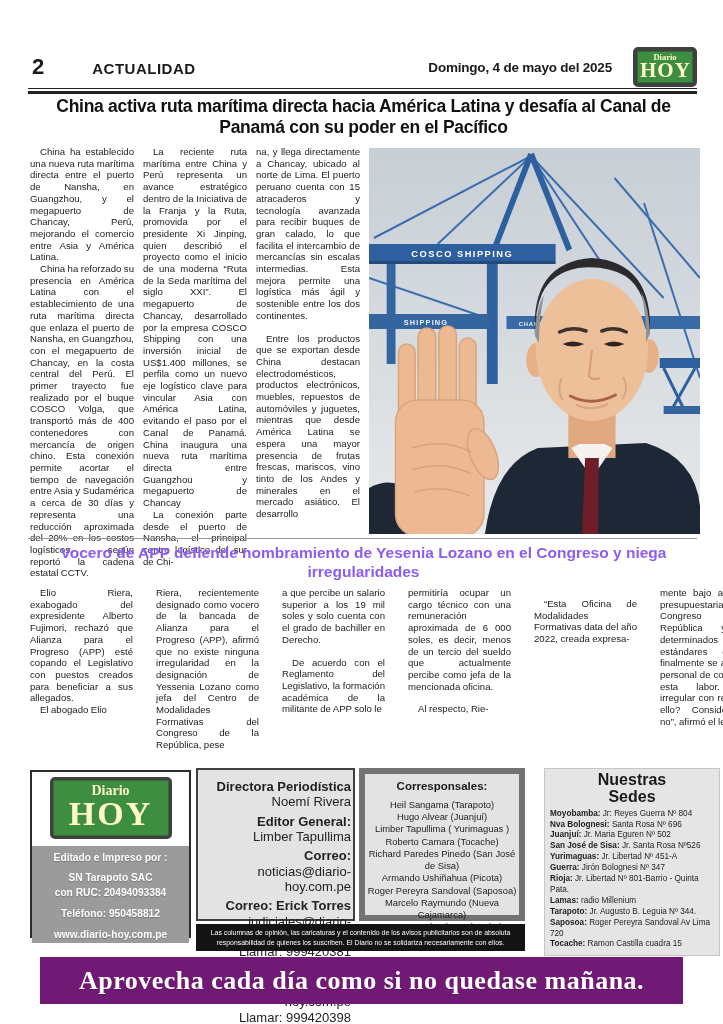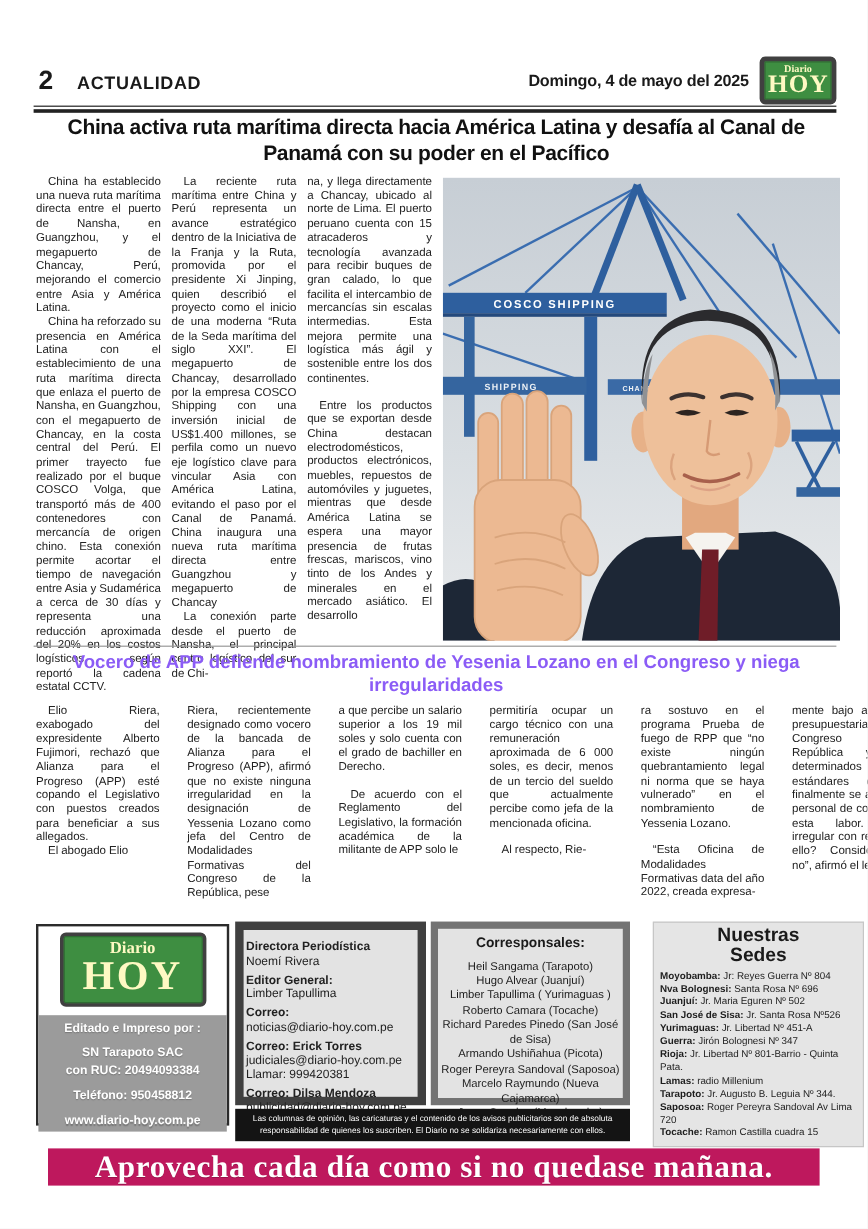--- a/index.html
+++ b/index.html
@@ -5,22 +5,22 @@
   * { margin:0; padding:0; box-sizing:border-box; }
   html,body { background:#f2f2f2; }
   body { font-family:"Liberation Sans", sans-serif; color:#1a1a1a; }
   .page { position:relative; width:723px; height:1024px; margin:0 auto; background:#ffffff; overflow:hidden; }
 
   
   .masthead { position:absolute; top:46px; left:32px; right:26px; height:42px;
               display:flex; justify-content:space-between; align-items:center; }
   .mh-left { display:flex; align-items:baseline; gap:20px; }
   .page-num { font-size:22px; font-weight:bold; }
-  .section-label { font-size:15px; font-weight:bold; letter-spacing:.5px; }
-  .mh-right { display:flex; align-items:center; gap:9px; }
+  .section-label { font-size:15px; font-weight:bold; letter-spacing:.5px;margin-left:28px; }
+  .mh-right { display:flex; align-items:center; gap:21px; }
   .date { font-size:13.5px; font-weight:bold; letter-spacing:-.2px; }
   .logo { background:#3e8e41; border:4px solid #404040; border-radius:5px; color:#fef9c3;
           text-align:center; box-shadow:0 0 0 1px #2f6b33 inset; }
   .logo-sm { width:64px; padding:1px 3px 3px; }
   .logo-sm .logo-top { font-size:8.5px; font-weight:bold; font-family:"Liberation Serif",serif; }
   .logo-sm .logo-main { font-size:21px; font-weight:bold; font-family:"Liberation Serif",serif; line-height:.85; letter-spacing:1px; }
 
   .rule-thin  { position:absolute; left:28px; right:26px; top:88px; border-top:1.5px solid #222; }
   .rule-thick { position:absolute; left:28px; right:26px; top:91px; border-top:3px solid #222; }
 
@@ -56,44 +56,44 @@
   .logo-lg { width:122px; margin:0 auto; padding:3px 4px 6px; border-width:3px; }
   .logo-lg .logo-top { font-size:14px; font-weight:bold; font-family:"Liberation Serif",serif; }
   .logo-lg .logo-main { font-size:34px; font-weight:bold; font-family:"Liberation Serif",serif; line-height:.9; letter-spacing:2px; }
   .pub-gray { margin-top:7px; background:#9b9b9b; color:#fff; font-weight:bold; text-align:center;
               font-size:10.2px; line-height:1.25; padding:6px 8px; height:97px;
               text-shadow:0 1px 1px rgba(0,0,0,.25); }
   .pub-gray .pg-line { margin-bottom:2px; }
   .pub-gray .pg-sp { margin-top:8px; }
 
   .staff-box { position:absolute; left:196px; top:0; width:159px; height:153px;
-               background:#e3e3e3; border:7px solid #404040; text-align:left;
-               font-size:10px; line-height:1.18; padding:5px 2px; }
+               background:#e3e3e3; border:2px solid #404040; text-align:right;
+               font-size:13px; line-height:1.18; padding:5px 2px; }
   .staff-box .st-b { font-weight:bold; color:#222; margin-top:4px; }
   .staff-box .st-t { color:#222; }
 
   .corr-box { position:absolute; left:359px; top:0; width:166px; height:153px;
               background:#e3e3e3; border:6px solid #737373; text-align:center; padding:4px 1px; }
   .corr-title { font-weight:bold; font-size:11.5px; margin:2px 0 7px; }
   .corr-list { font-size:9.4px; line-height:1.3; color:#1d1d1d; }
 
   .disclaimer { position:absolute; left:196px; top:156px; width:329px; height:27px;
                 background:#141414; color:#fff; font-size:6.9px; line-height:1.4;
                 display:flex; align-items:center; justify-content:center; text-align:center;
                 padding:0 4px; }
 
   .sedes-box { position:absolute; left:544px; top:0; width:176px; height:188px;
                background:#e5e5e5; border:1px solid #c6c6c6; padding:2px 5px; }
   .sedes-title { font-weight:bold; font-size:16px; line-height:1.05; text-align:center; margin:1px auto 3px; width:90px; }
   .sedes-list { font-size:8.2px; line-height:1.33; color:#1d1d1d; }
   .sedes-list .sd-b { font-weight:bold; }
 
   
-  .footer-banner { position:absolute; left:40px; top:957px; width:643px; height:31px;
-                   background:#be185d; display:flex; align-items:center; justify-content:center; }
+  .footer-banner { position:absolute; left:40px; top:957px; width:643px; height:47px;
+                   background:#701a75; display:flex; align-items:center; justify-content:center; }
   .footer-banner span { color:#fff; font-family:"Liberation Serif",serif; font-weight:bold;
                         font-size:26px; letter-spacing:.5px; text-shadow:0 1px 0 rgba(0,0,0,.2); }
 </style>
 </head>
 <body>
 
 <div class="page">
 
   <header class="masthead">
     <div class="mh-left">
@@ -236,21 +236,20 @@
     </div>
     <div class="col body-txt">
       <p>a que percibe un salario superior a los 19 mil soles y solo cuenta con el grado de bachiller en Derecho.</p>
       <p class="ind gap">De acuerdo con el Reglamento del Legislativo, la formación académica de la militante de APP solo le</p>
     </div>
     <div class="col body-txt">
       <p>permitiría ocupar un cargo técnico con una remuneración aproximada de 6 000 soles, es decir, menos de un tercio del sueldo que actualmente percibe como jefa de la mencionada oficina.</p>
       <p class="ind gap">Al respecto, Rie-</p>
     </div>
     <div class="col body-txt">
-      <p>ra sostuvo en el programa Prueba de fuego de RPP que “no existe ningún quebrantamiento legal ni norma que se haya vulnerado” en el nombramiento de Yessenia Lozano.</p>
       <p class="ind gap">“Esta Oficina de Modalidades Formativas data del año 2022, creada expresa-</p>
     </div>
     <div class="col body-txt">
       <p>mente bajo autonomía presupuestaria del Congreso de la República y bajo determinados estándares es que finalmente se asignó un personal de confianza a esta labor. ¿Algo irregular con respecto a ello? Considero que no”, afirmó el letrado.</p>
     </div>
   </section>
 
   <section class="bottom">
 
     <div class="pub-box">

